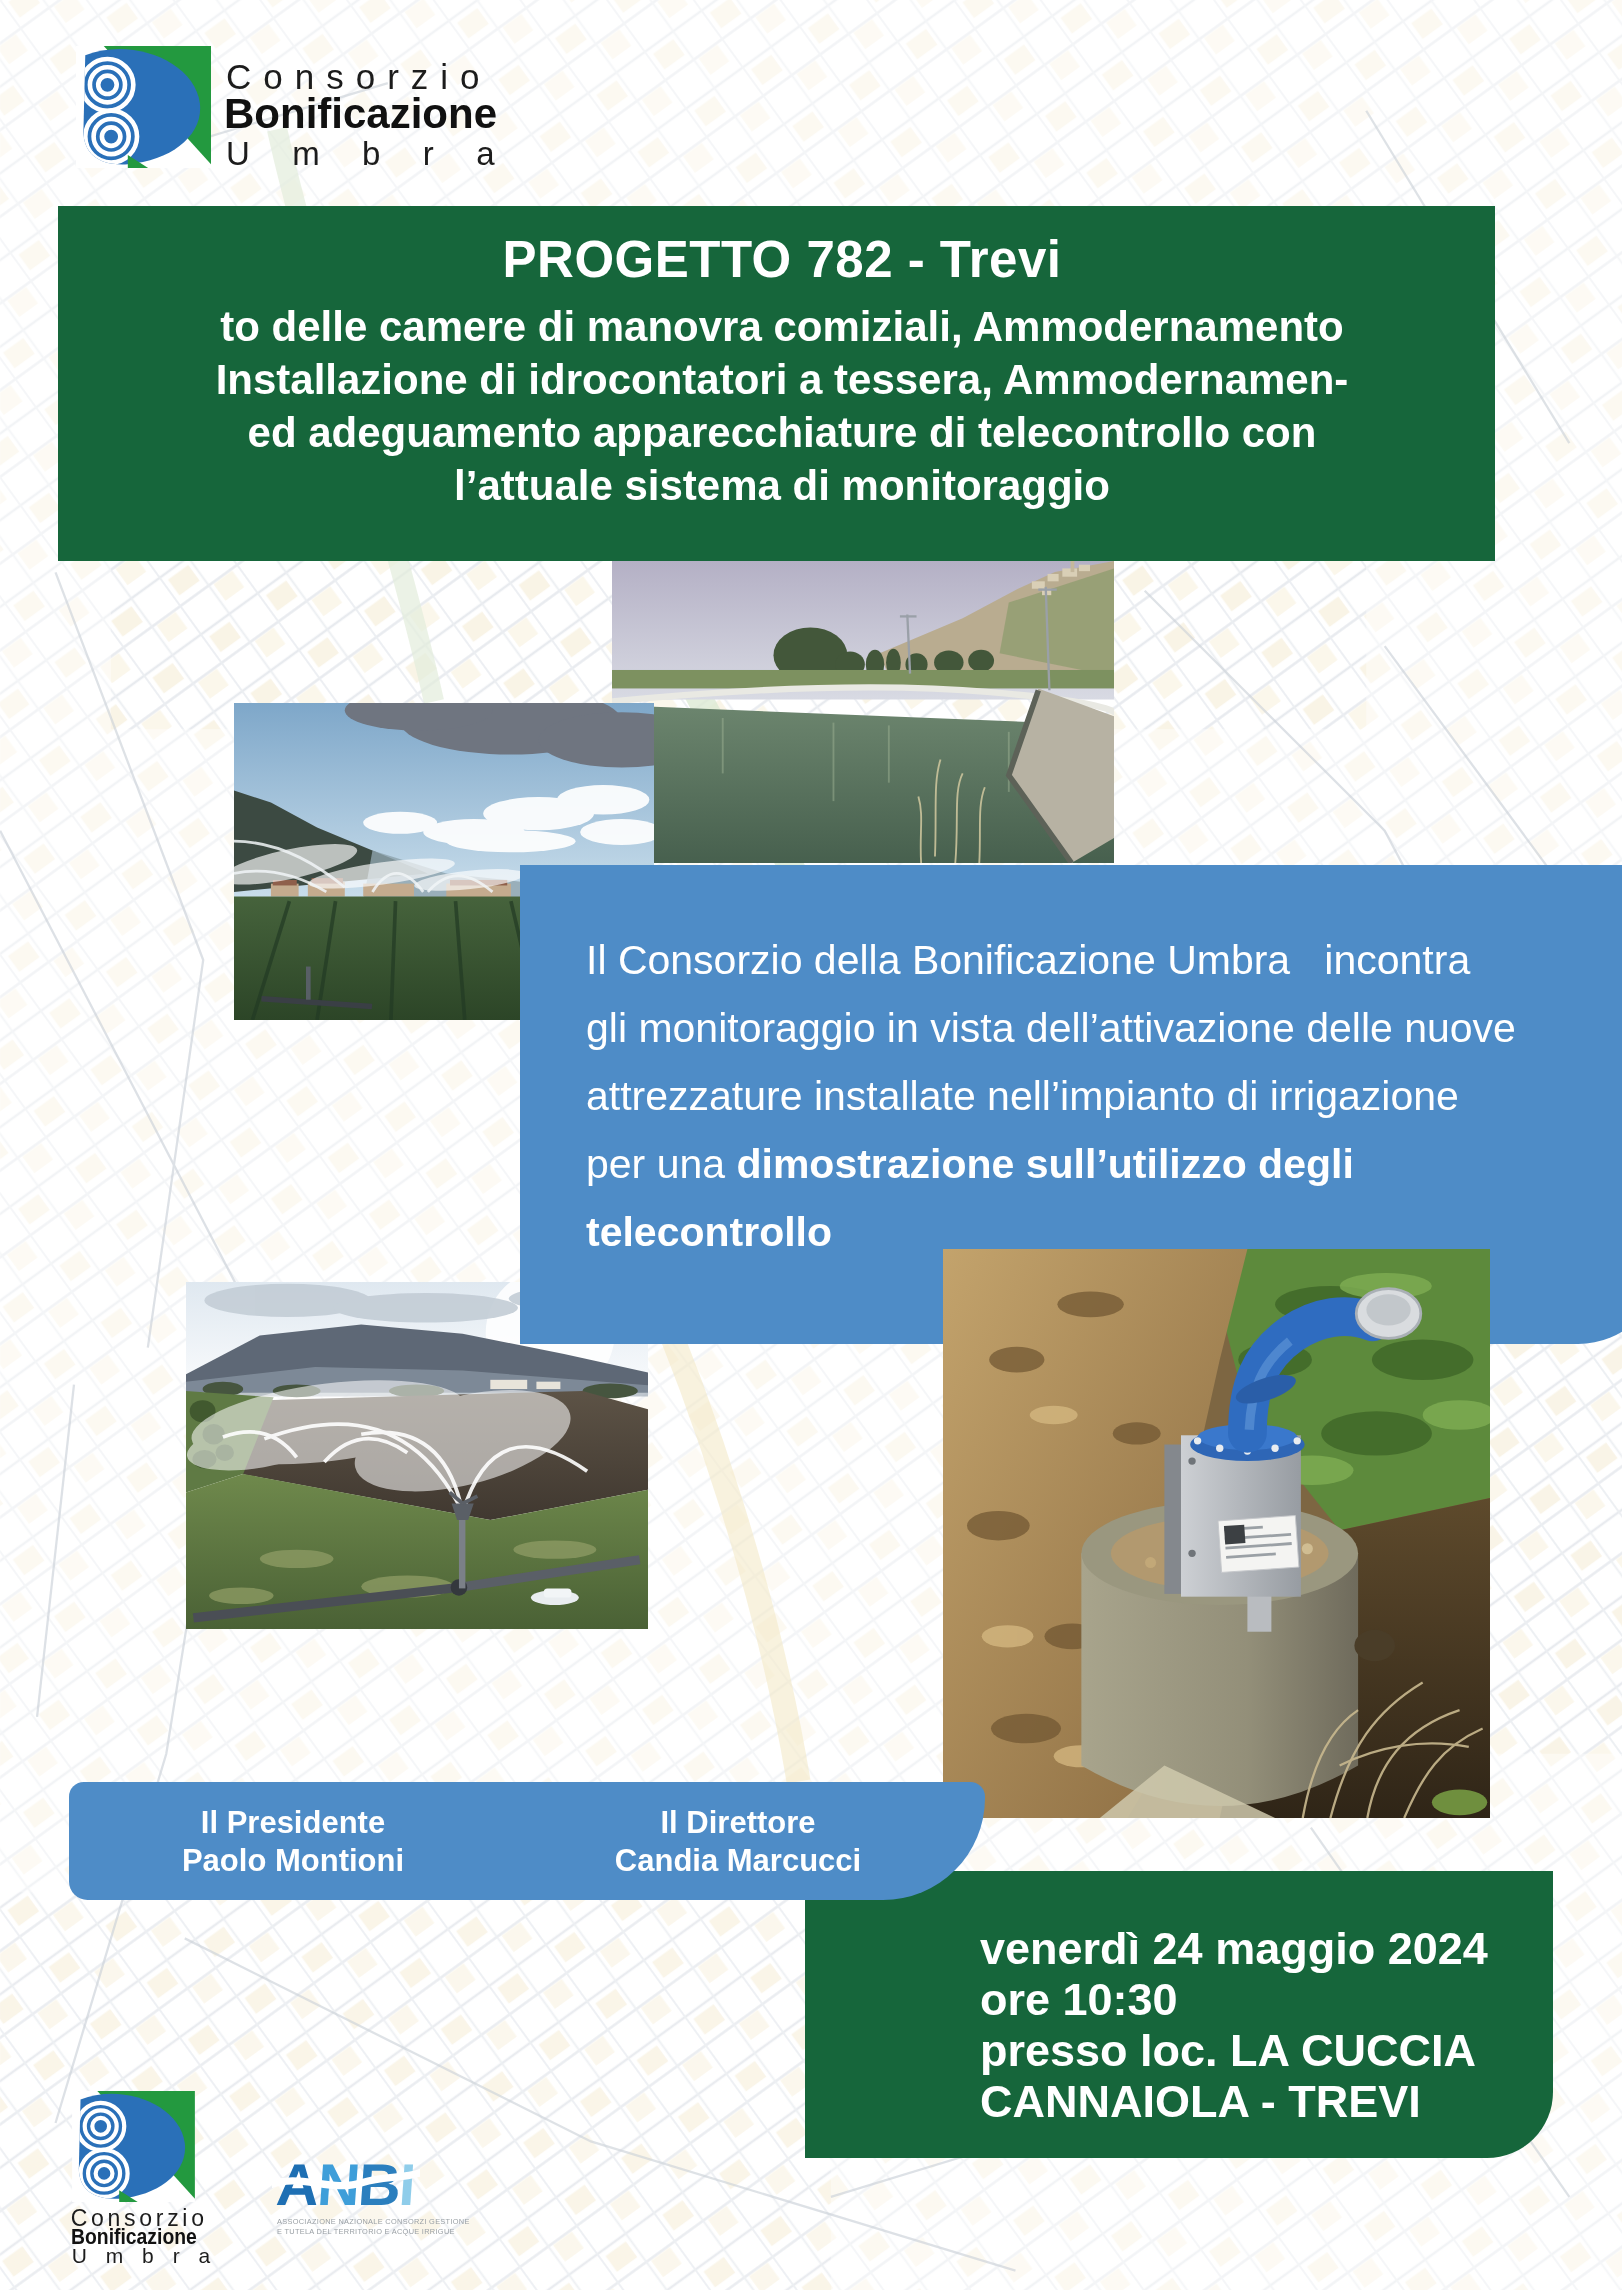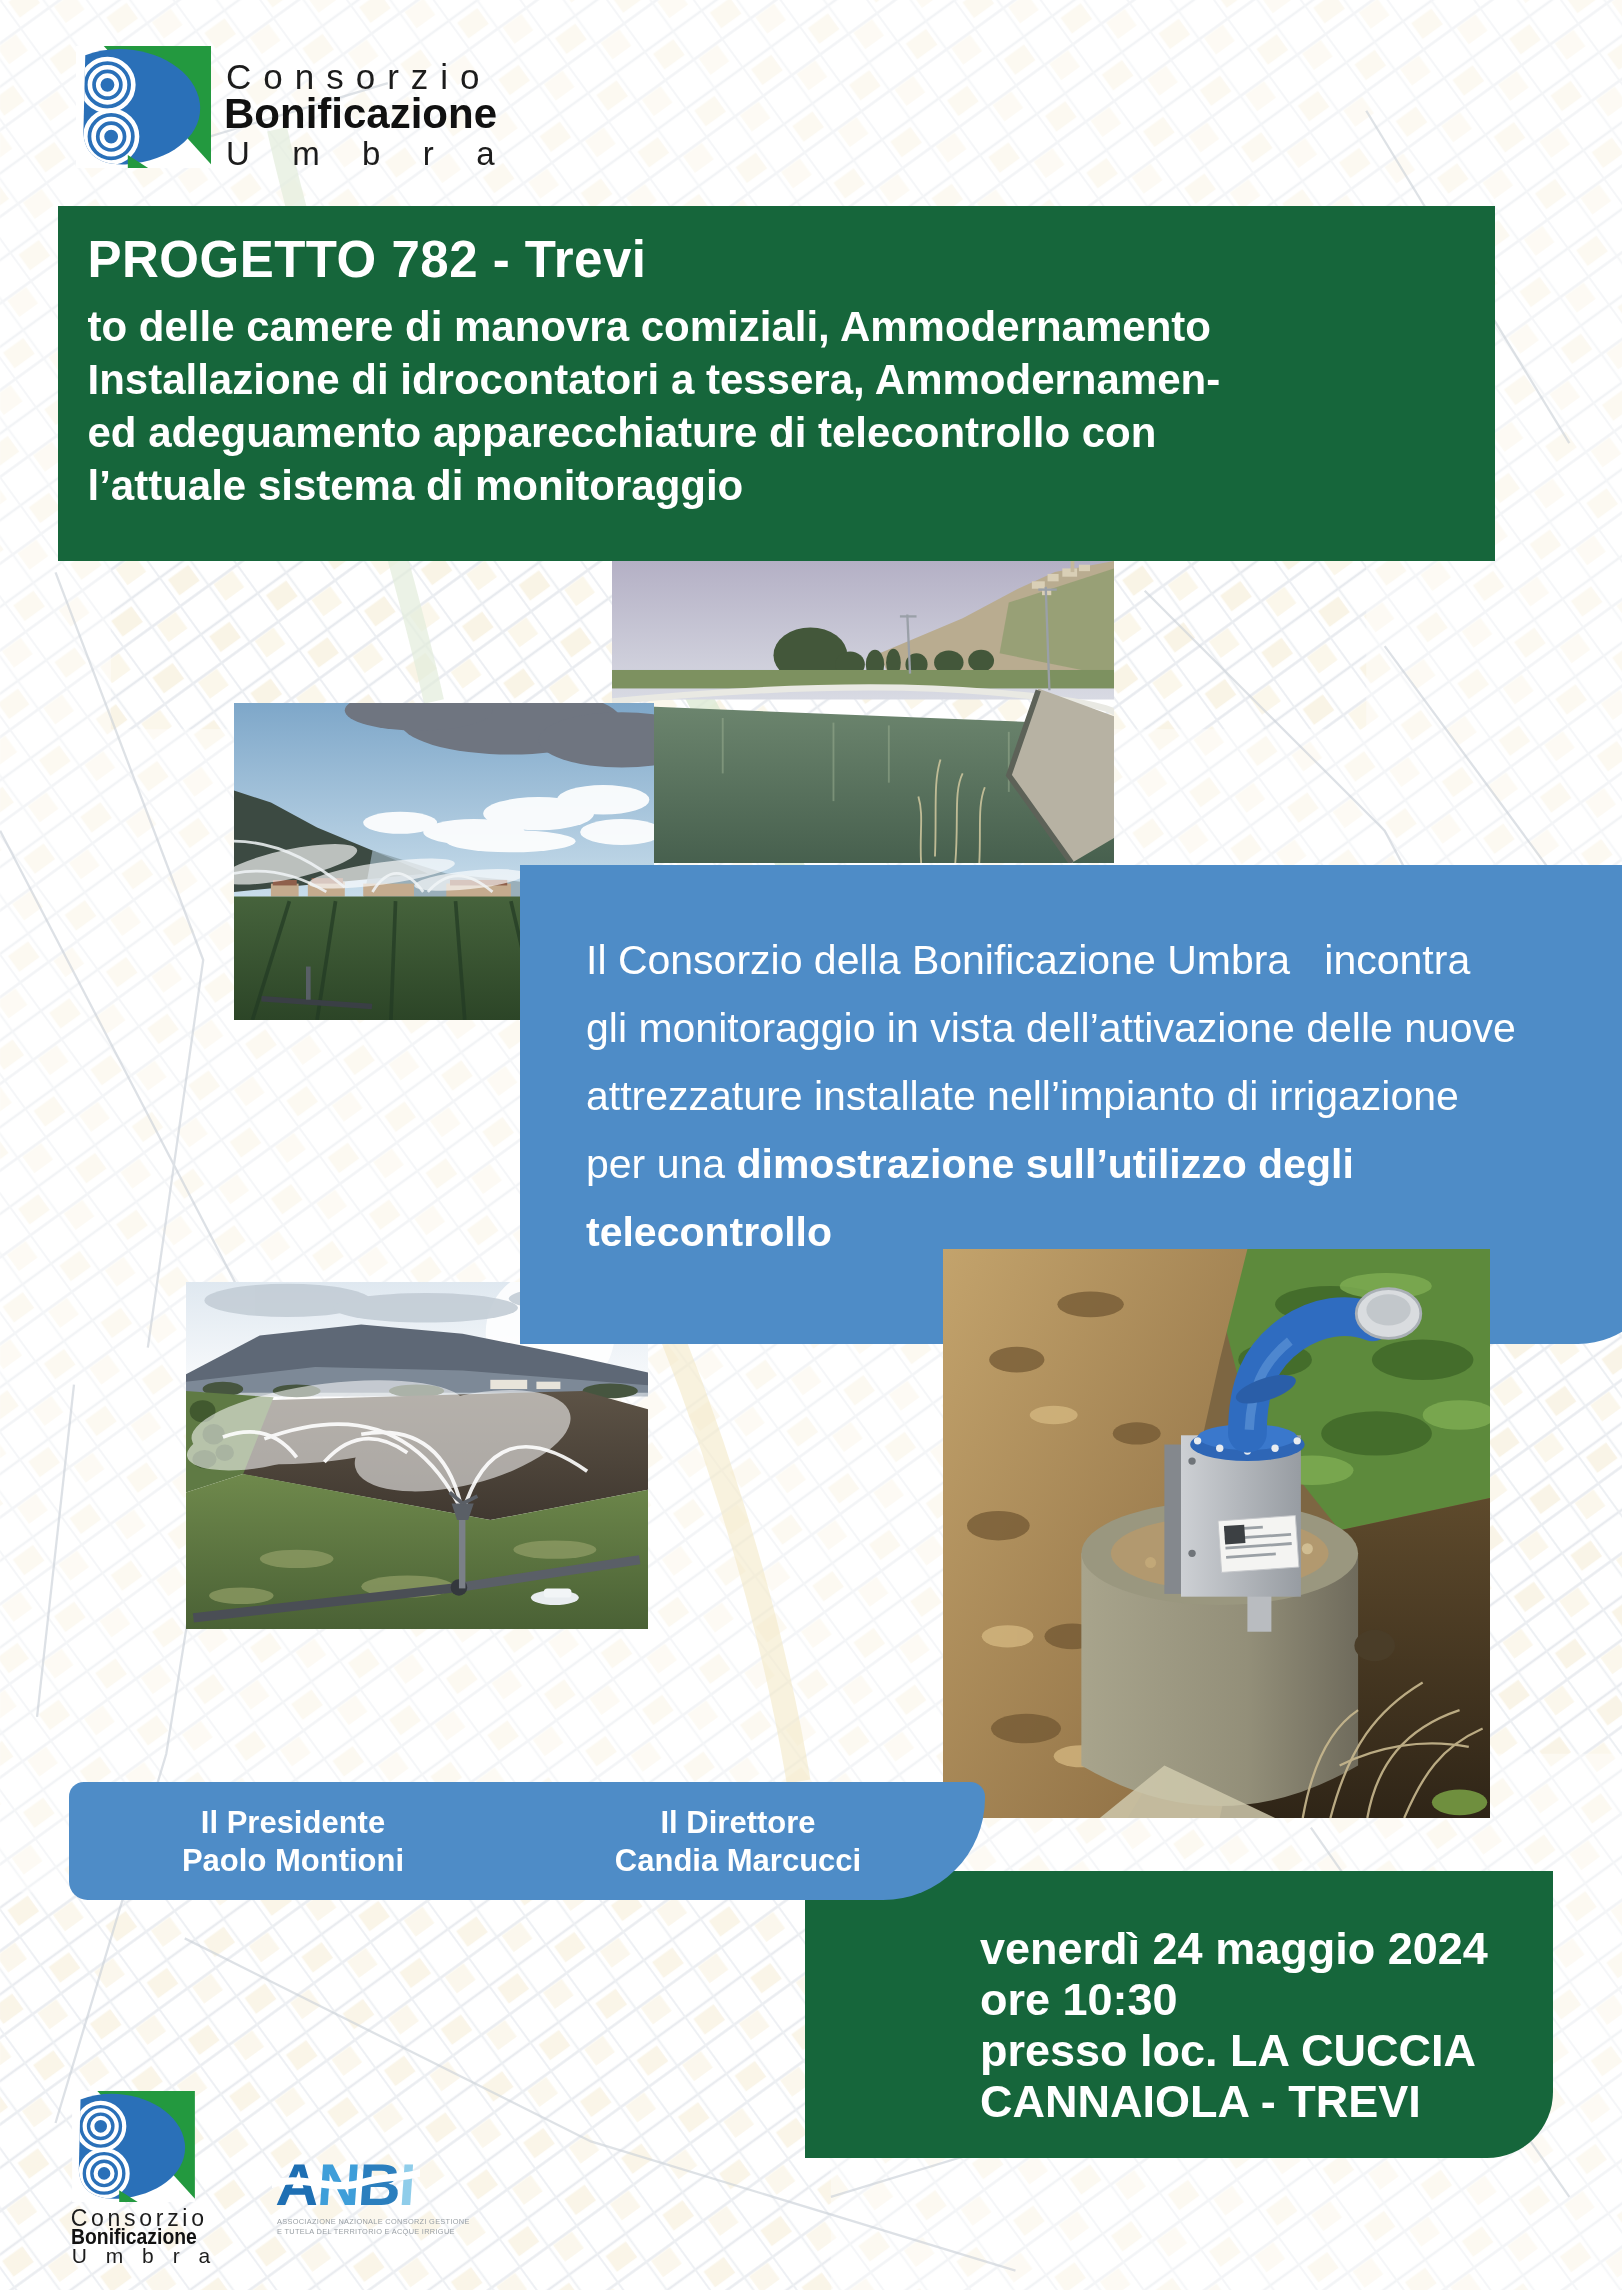--- a/index.html
+++ b/index.html
@@ -14,21 +14,21 @@
   
   #header-brand{left:76px;top:46px;width:480px;height:129px;z-index:8;}
   .cbu-mark{position:absolute;left:0;top:0;}
   #header-brand .cbu-mark{width:135px;height:122px;}
   .brand-l1{position:absolute;left:150px;top:11px;font-size:35px;letter-spacing:12px;color:#1c1c1c;white-space:nowrap;}
   .brand-l2{position:absolute;left:148px;top:44px;font-size:42px;font-weight:700;color:#111;white-space:nowrap;}
   .brand-l3{position:absolute;left:150px;top:89px;font-size:33px;letter-spacing:16.6px;color:#1c1c1c;white-space:nowrap;}
 
   
   #title-banner{left:58px;top:206px;width:1437px;height:355px;background:#16663B;z-index:1;
-                padding:24px 18.5px 0 29.5px;color:#fff;}
+                padding:24px 18.5px 0 29.5px;color:#fff;text-align:center;}
   #banner-title{font-size:51px;font-weight:700;letter-spacing:0.5px;margin-bottom:11px;white-space:nowrap;}
   .banner-line{font-size:42px;font-weight:700;line-height:53px;white-space:nowrap;}
 
   
   .photo{overflow:hidden;}
   #photo-reservoir{left:612px;top:561px;width:502px;height:302px;z-index:2;}
   #photo-field{left:234px;top:703px;width:420px;height:317px;z-index:3;}
   #photo-sprinklers{left:186px;top:1282px;width:462px;height:347px;z-index:2;}
   #photo-hydrant{left:943px;top:1249px;width:547px;height:569px;z-index:5;}
   .photo svg{display:block;width:100%;height:100%;}

